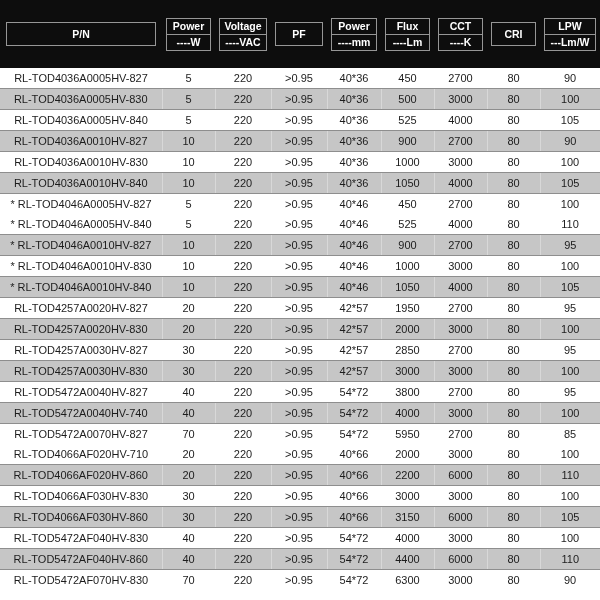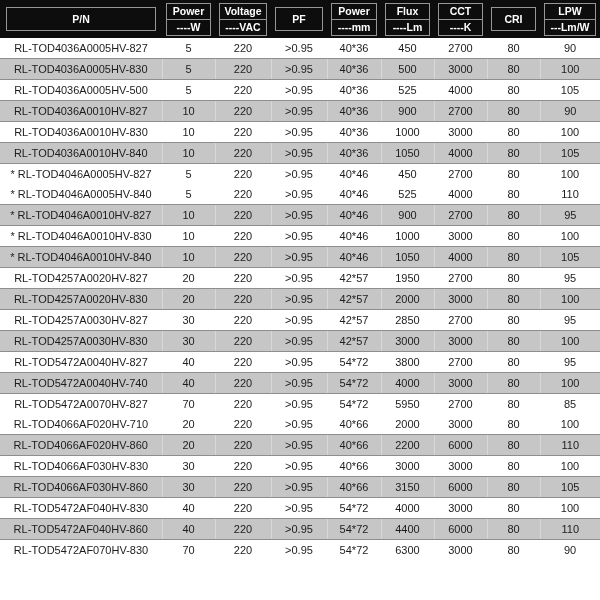--- a/index.html
+++ b/index.html
@@ -42,21 +42,21 @@
     <col style="width:56px">
       <col style="width:54px">
       <col style="width:53px">
     <col style="width:53px">
       <col style="width:53px">
       <col style="width:60px">
   </colgroup>
   <thead>
     <tr>
       <th>
-        <div class="hwrap" style="padding:0 6px">
+        <div class="hwrap" style="padding:15px 6px">
           <div class="hbox single">P/N</div>
         </div>
       </th>
       <th>
         <div class="hwrap">
           <div class="hbox">Power</div>
           <div class="hbox">----W</div>
         </div>
       </th>
       <th>
@@ -118,21 +118,21 @@
         <td>5</td>
         <td>220</td>
         <td>&gt;0.95</td>
         <td>40*36</td>
         <td>500</td>
         <td>3000</td>
         <td>80</td>
         <td>100</td>
       </tr>
       <tr>
-        <td class="pn">RL-TOD4036A0005HV-500</td>
+        <td class="pn">RL-TOD4036A0005HV-840</td>
         <td>5</td>
         <td>220</td>
         <td>&gt;0.95</td>
         <td>40*36</td>
         <td>525</td>
         <td>4000</td>
         <td>80</td>
         <td>105</td>
       </tr>
       <tr class="alt">

